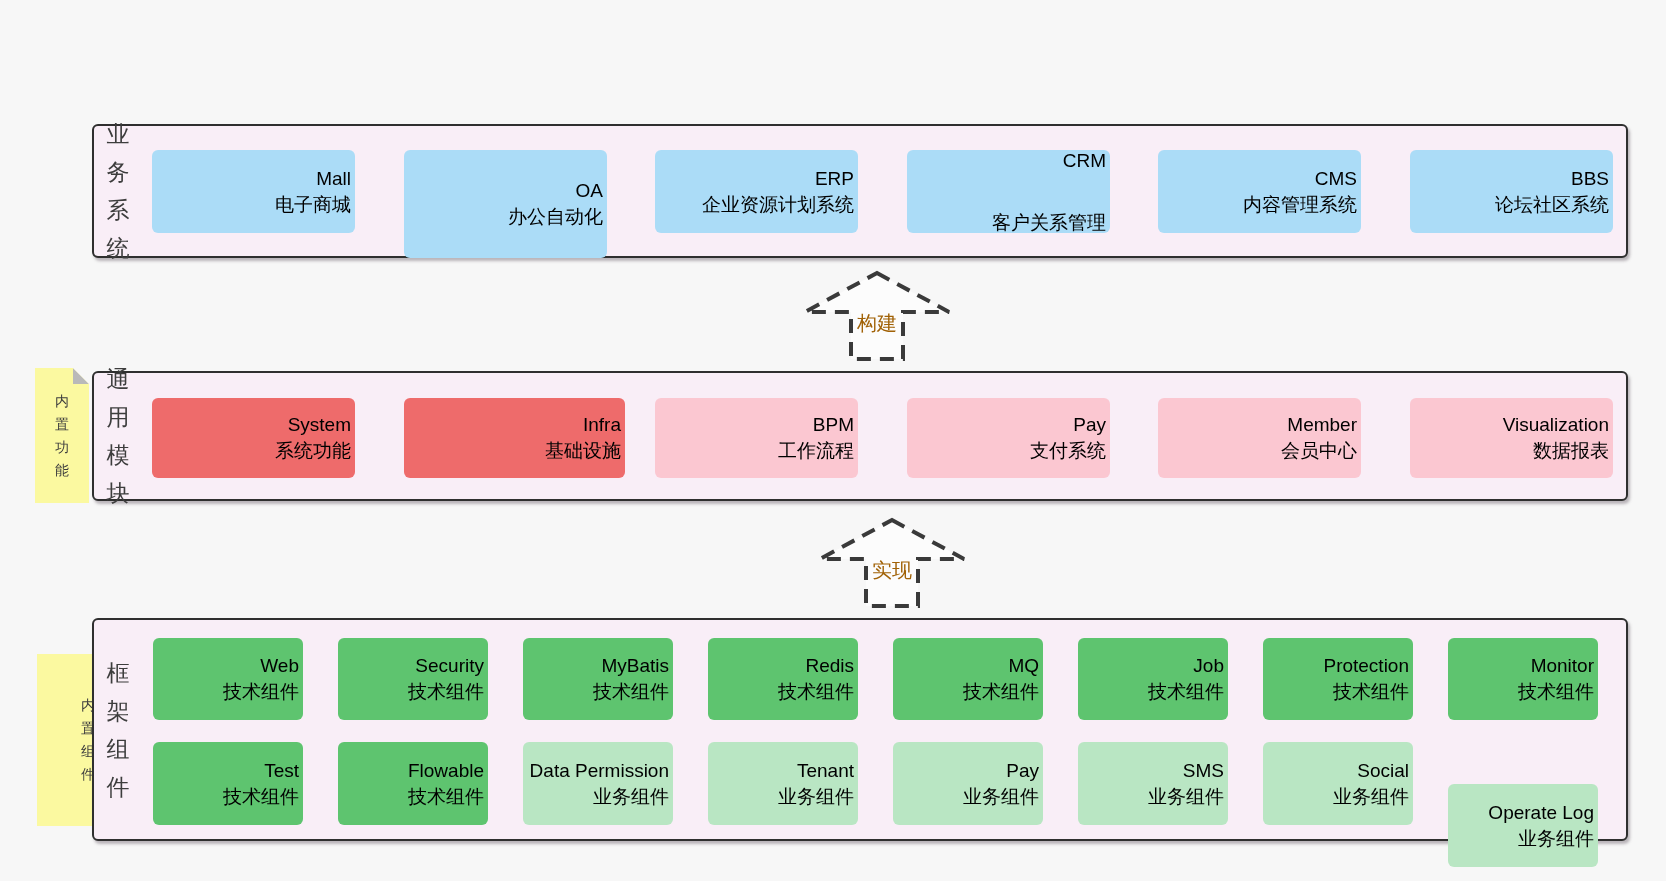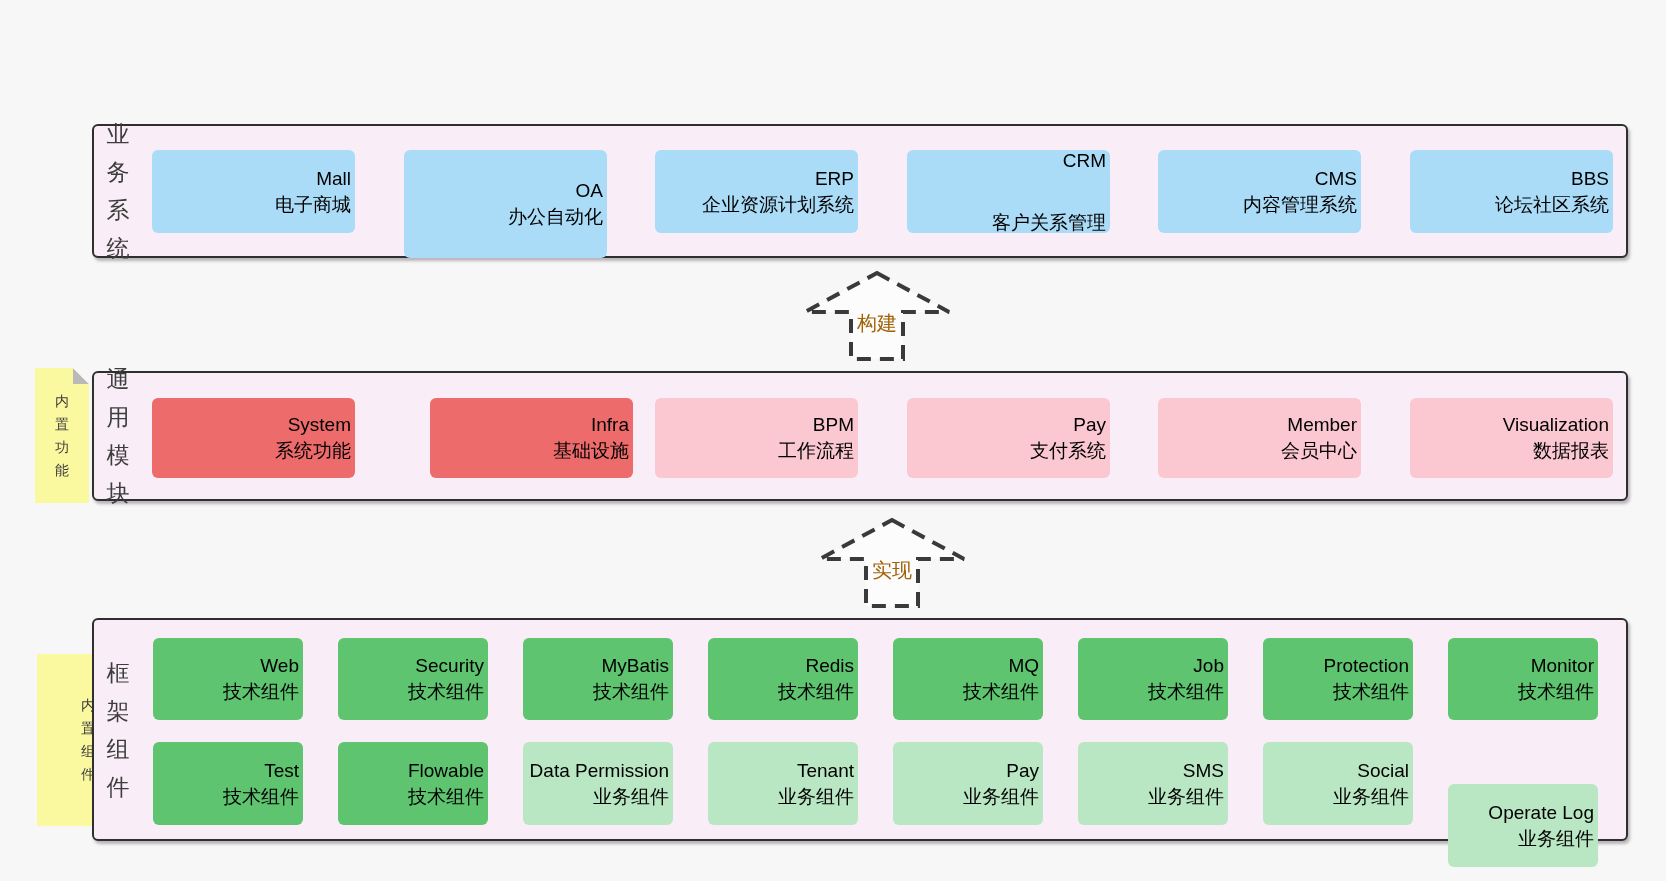--- a/index.html
+++ b/index.html
@@ -126,21 +126,21 @@
   </div>
 
   <section class="container" style="left:92px;top:371px;width:1536px;height:130px;">
     <div class="vlabel">
       <span>通用模块</span>
     </div>
     <div class="box red" style="left:58px;top:25px;width:203px;height:80px;">
       <span>System</span>
       <span>系统功能</span>
     </div>
-    <div class="box red" style="left:310px;top:25px;width:203px;height:80px;margin-left:26px;">
+    <div class="box red" style="left:310px;top:25px;width:221px;height:80px;">
       <span>Infra</span>
       <span>基础设施</span>
     </div>
     <div class="box pink" style="left:561px;top:25px;width:203px;height:80px;">
       <span>BPM</span>
       <span>工作流程</span>
     </div>
     <div class="box pink" style="left:813px;top:25px;width:203px;height:80px;">
       <span>Pay</span>
       <span>支付系统</span>

